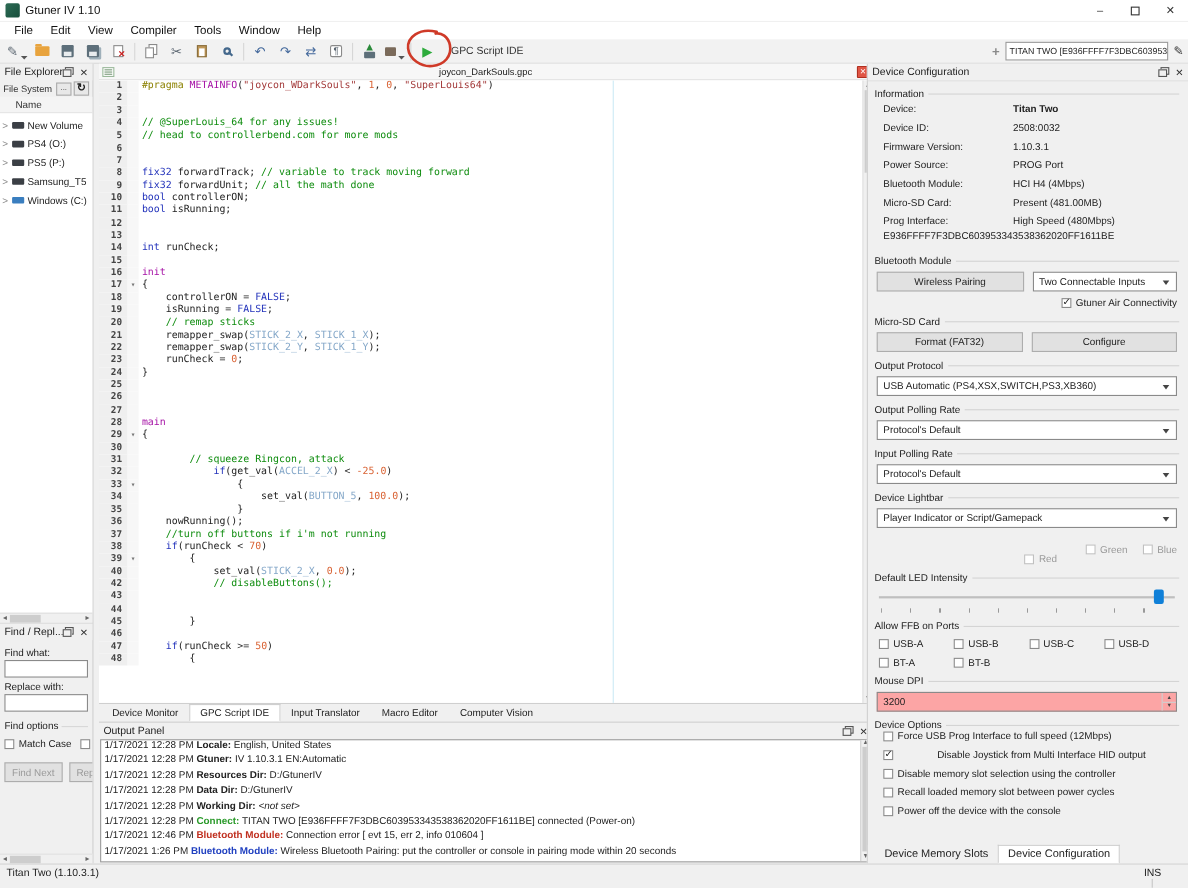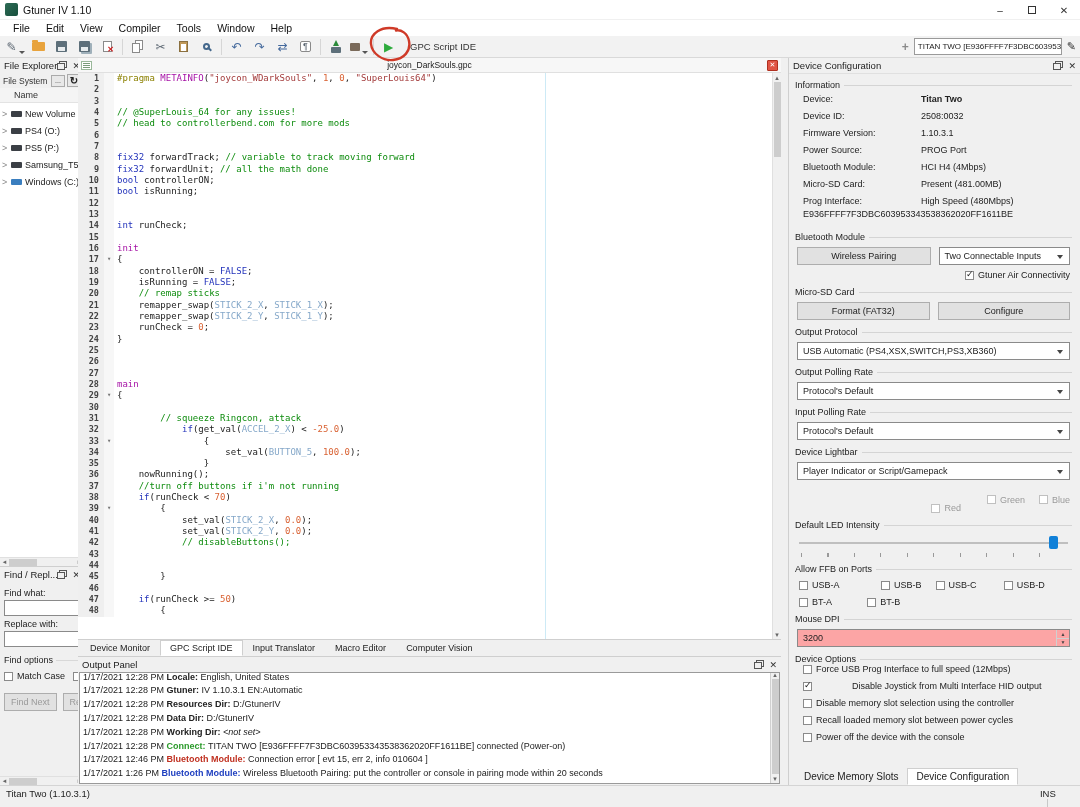--- a/index.html
+++ b/index.html
@@ -84,21 +84,21 @@
   .cb { width:9px; height:9px; background:#fff; border:1px solid #8a8a8a; flex:none; position:relative; }
   .cb.checked::after { content:"✓"; position:absolute; left:0px; top:-3px; font-size:9px; color:#222; }
   .cb.disabled { border-color:#c0c0c0; }
   .cb-label { font-size:9px; color:#222; }
   .cb-label.disabled { color:#9a9a9a; }
   .find-btns { display:flex; gap:6px; margin-top:12px; }
   .wbtn { background:#e1e1e1; border:1px solid #adadad; height:18px; display:flex; align-items:center; justify-content:center; font-size:9px; color:#222; padding:0 6px; white-space:nowrap;}
   .wbtn.disabled { color:#9a9a9a; }
 
   
-  .centercol { position:absolute; left:78px; top:58px; width:703px; height:727px; display:flex; flex-direction:column; background:#f0f0f0; }
+  .centercol { position:absolute; left:90px; top:58px; width:703px; height:727px; display:flex; flex-direction:column; background:#f0f0f0; }
   .ed-tabbar { height:15px; background:#f7f7f7; border-bottom:1px solid #e0e0e0; display:flex; align-items:center; padding:0 3px; }
   .ed-menu-icon { width:11px; height:9px; border:1px solid #9ab89a; display:flex; flex-direction:column; justify-content:space-evenly; padding:0 1px; background:#fff;}
   .ed-menu-icon i { height:1px; background:#7a9a7a; display:block; }
   .ed-tab-title { flex:1; text-align:center; font-size:8.5px; color:#222; }
   .ed-close { width:11px; height:11px; background:#e05545; border:1px solid #b03020; color:#fff; font-size:7px; display:flex; align-items:center; justify-content:center; border-radius:1px;}
   .ed-wrap { flex:1; position:relative; background:#fff; overflow:hidden; display:flex; }
   .code-scroll { flex:1; position:relative; overflow:hidden; }
   .ruler { position:absolute; left:467px; top:0; bottom:0; width:1px; background:#cdeaf6; }
   .code-row { display:flex; height:11.33px; line-height:11.33px; font-family:"DejaVu Sans Mono", monospace; font-size:9px; white-space:pre; }
   .ln { width:26px; flex:none; background:#efefef; color:#444; font-weight:bold; text-align:right; padding-right:5px; font-size:8.5px; font-family:"DejaVu Sans Mono", monospace;}
@@ -392,21 +392,20 @@
         <div class="code-row"><span class="ln">31</span><span class="fold"></span><span class="ctext"><span class="sg-p">        </span><span class="sg-c">// squeeze Ringcon, attack</span></span></div>
         <div class="code-row"><span class="ln">32</span><span class="fold"></span><span class="ctext"><span class="sg-p">            </span><span class="sg-k">if</span><span class="sg-p">(get_val(</span><span class="sg-u">ACCEL_2_X</span><span class="sg-p">) &lt; </span><span class="sg-n">-25.0</span><span class="sg-p">)</span></span></div>
         <div class="code-row"><span class="ln">33</span><span class="fold">▾</span><span class="ctext"><span class="sg-p">                {</span></span></div>
         <div class="code-row"><span class="ln">34</span><span class="fold"></span><span class="ctext"><span class="sg-p">                    set_val(</span><span class="sg-u">BUTTON_5</span><span class="sg-p">, </span><span class="sg-n">100.0</span><span class="sg-p">);</span></span></div>
         <div class="code-row"><span class="ln">35</span><span class="fold"></span><span class="ctext"><span class="sg-p">                }</span></span></div>
         <div class="code-row"><span class="ln">36</span><span class="fold"></span><span class="ctext"><span class="sg-p">    nowRunning();</span></span></div>
         <div class="code-row"><span class="ln">37</span><span class="fold"></span><span class="ctext"><span class="sg-p">    </span><span class="sg-c">//turn off buttons if i'm not running</span></span></div>
         <div class="code-row"><span class="ln">38</span><span class="fold"></span><span class="ctext"><span class="sg-p">    </span><span class="sg-k">if</span><span class="sg-p">(runCheck &lt; </span><span class="sg-n">70</span><span class="sg-p">)</span></span></div>
         <div class="code-row"><span class="ln">39</span><span class="fold">▾</span><span class="ctext"><span class="sg-p">        {</span></span></div>
         <div class="code-row"><span class="ln">40</span><span class="fold"></span><span class="ctext"><span class="sg-p">            set_val(</span><span class="sg-u">STICK_2_X</span><span class="sg-p">, </span><span class="sg-n">0.0</span><span class="sg-p">);</span></span></div>
-        <div class="code-row"><span class="ln">41</span><span class="fold"></span><span class="ctext"><span class="sg-p">            set_val(</span><span class="sg-u">STICK_2_Y</span><span class="sg-p">, </span><span class="sg-n">0.0</span><span class="sg-p">);</span></span></div>
         <div class="code-row"><span class="ln">42</span><span class="fold"></span><span class="ctext"><span class="sg-p">            </span><span class="sg-c">// disableButtons();</span></span></div>
         <div class="code-row"><span class="ln">43</span><span class="fold"></span><span class="ctext"></span></div>
         <div class="code-row"><span class="ln">44</span><span class="fold"></span><span class="ctext"></span></div>
         <div class="code-row"><span class="ln">45</span><span class="fold"></span><span class="ctext"><span class="sg-p">        }</span></span></div>
         <div class="code-row"><span class="ln">46</span><span class="fold"></span><span class="ctext"></span></div>
         <div class="code-row"><span class="ln">47</span><span class="fold"></span><span class="ctext"><span class="sg-p">    </span><span class="sg-k">if</span><span class="sg-p">(runCheck &gt;= </span><span class="sg-n">50</span><span class="sg-p">)</span></span></div>
         <div class="code-row"><span class="ln">48</span><span class="fold"></span><span class="ctext"><span class="sg-p">        {</span></span></div>
       </div>
     <div class="vscroll">
       <span class="vs-arrow">▴</span>
@@ -564,21 +563,21 @@
 
     <div class="grp">
         <span class="grp-title">Allow FFB on Ports</span>
         <span class="grp-line"></span>
       </div>
     <div class="ffb-grid" id="ffb-grid">
         <span class="cbrow" style="margin-top: 0px;">
           <span class="cb"></span>
           <span class="cb-label">USB-A</span>
         </span>
-        <span class="cbrow" style="margin-top: 0px; justify-content: center;">
+        <span class="cbrow" style="margin-top: 0px;">
           <span class="cb"></span>
           <span class="cb-label">USB-B</span>
         </span>
         <span class="cbrow" style="margin-top: 0px;">
           <span class="cb"></span>
           <span class="cb-label">USB-C</span>
         </span>
         <span class="cbrow" style="margin-top: 0px;">
           <span class="cb"></span>
           <span class="cb-label">USB-D</span>

